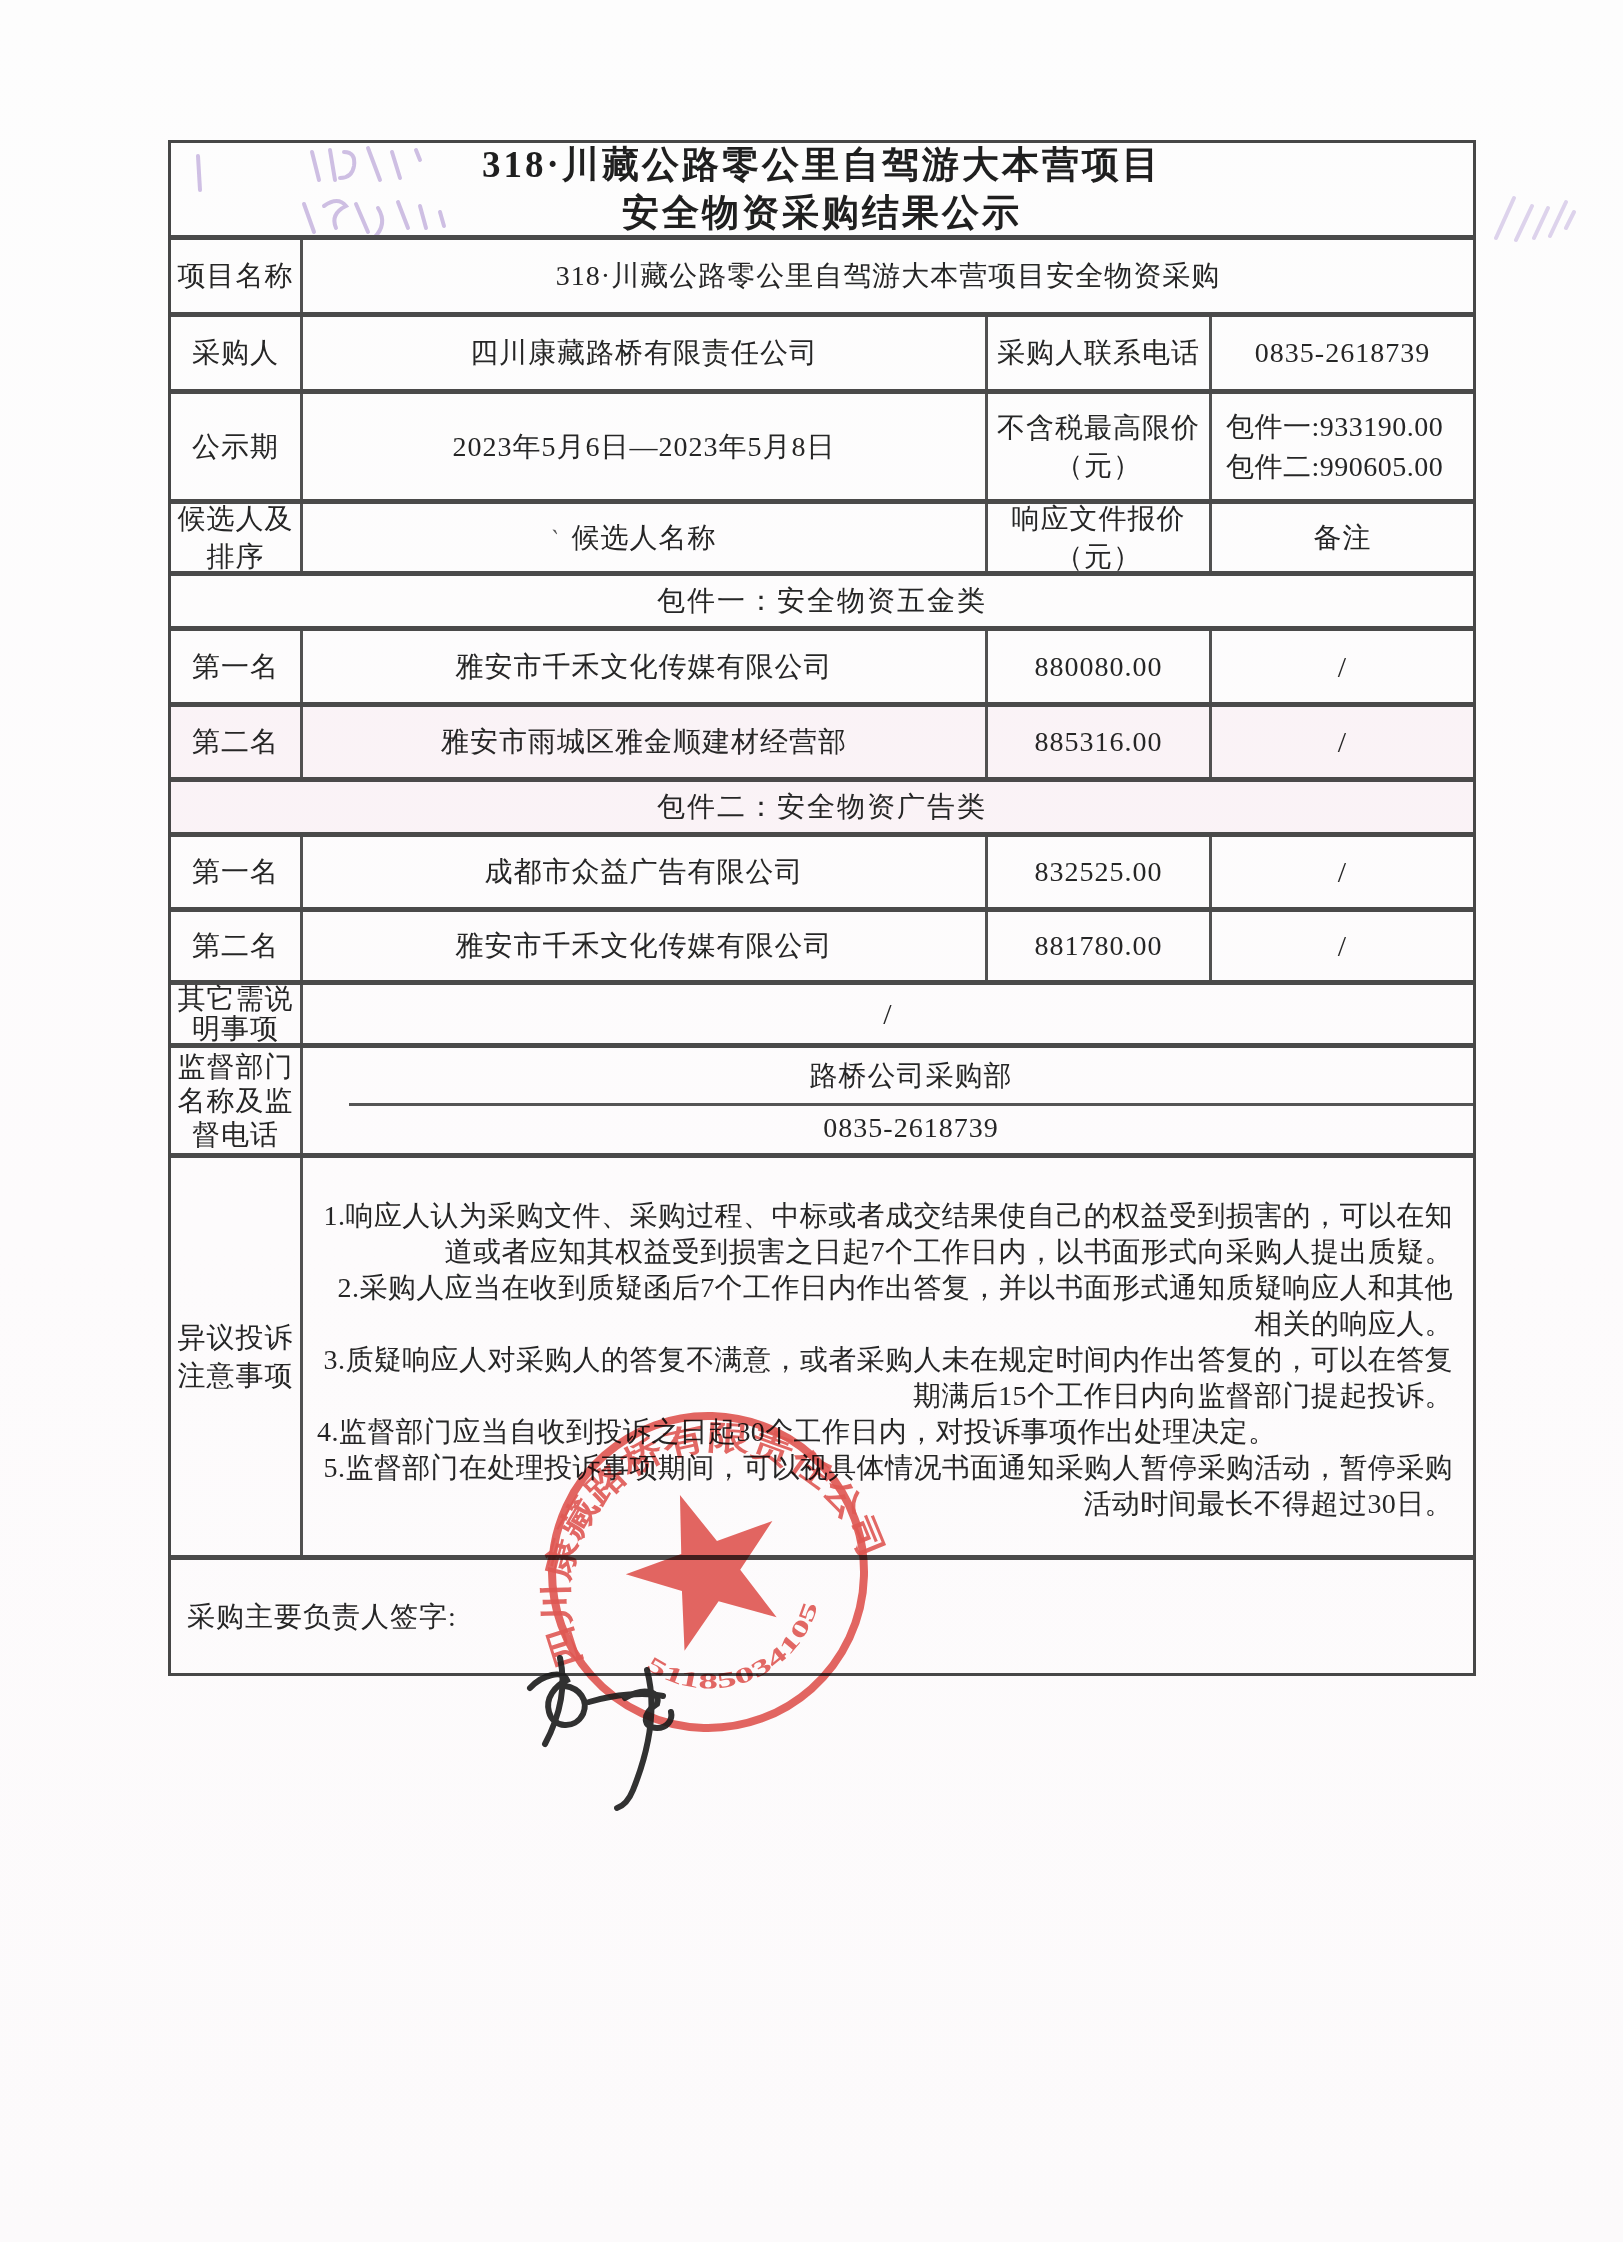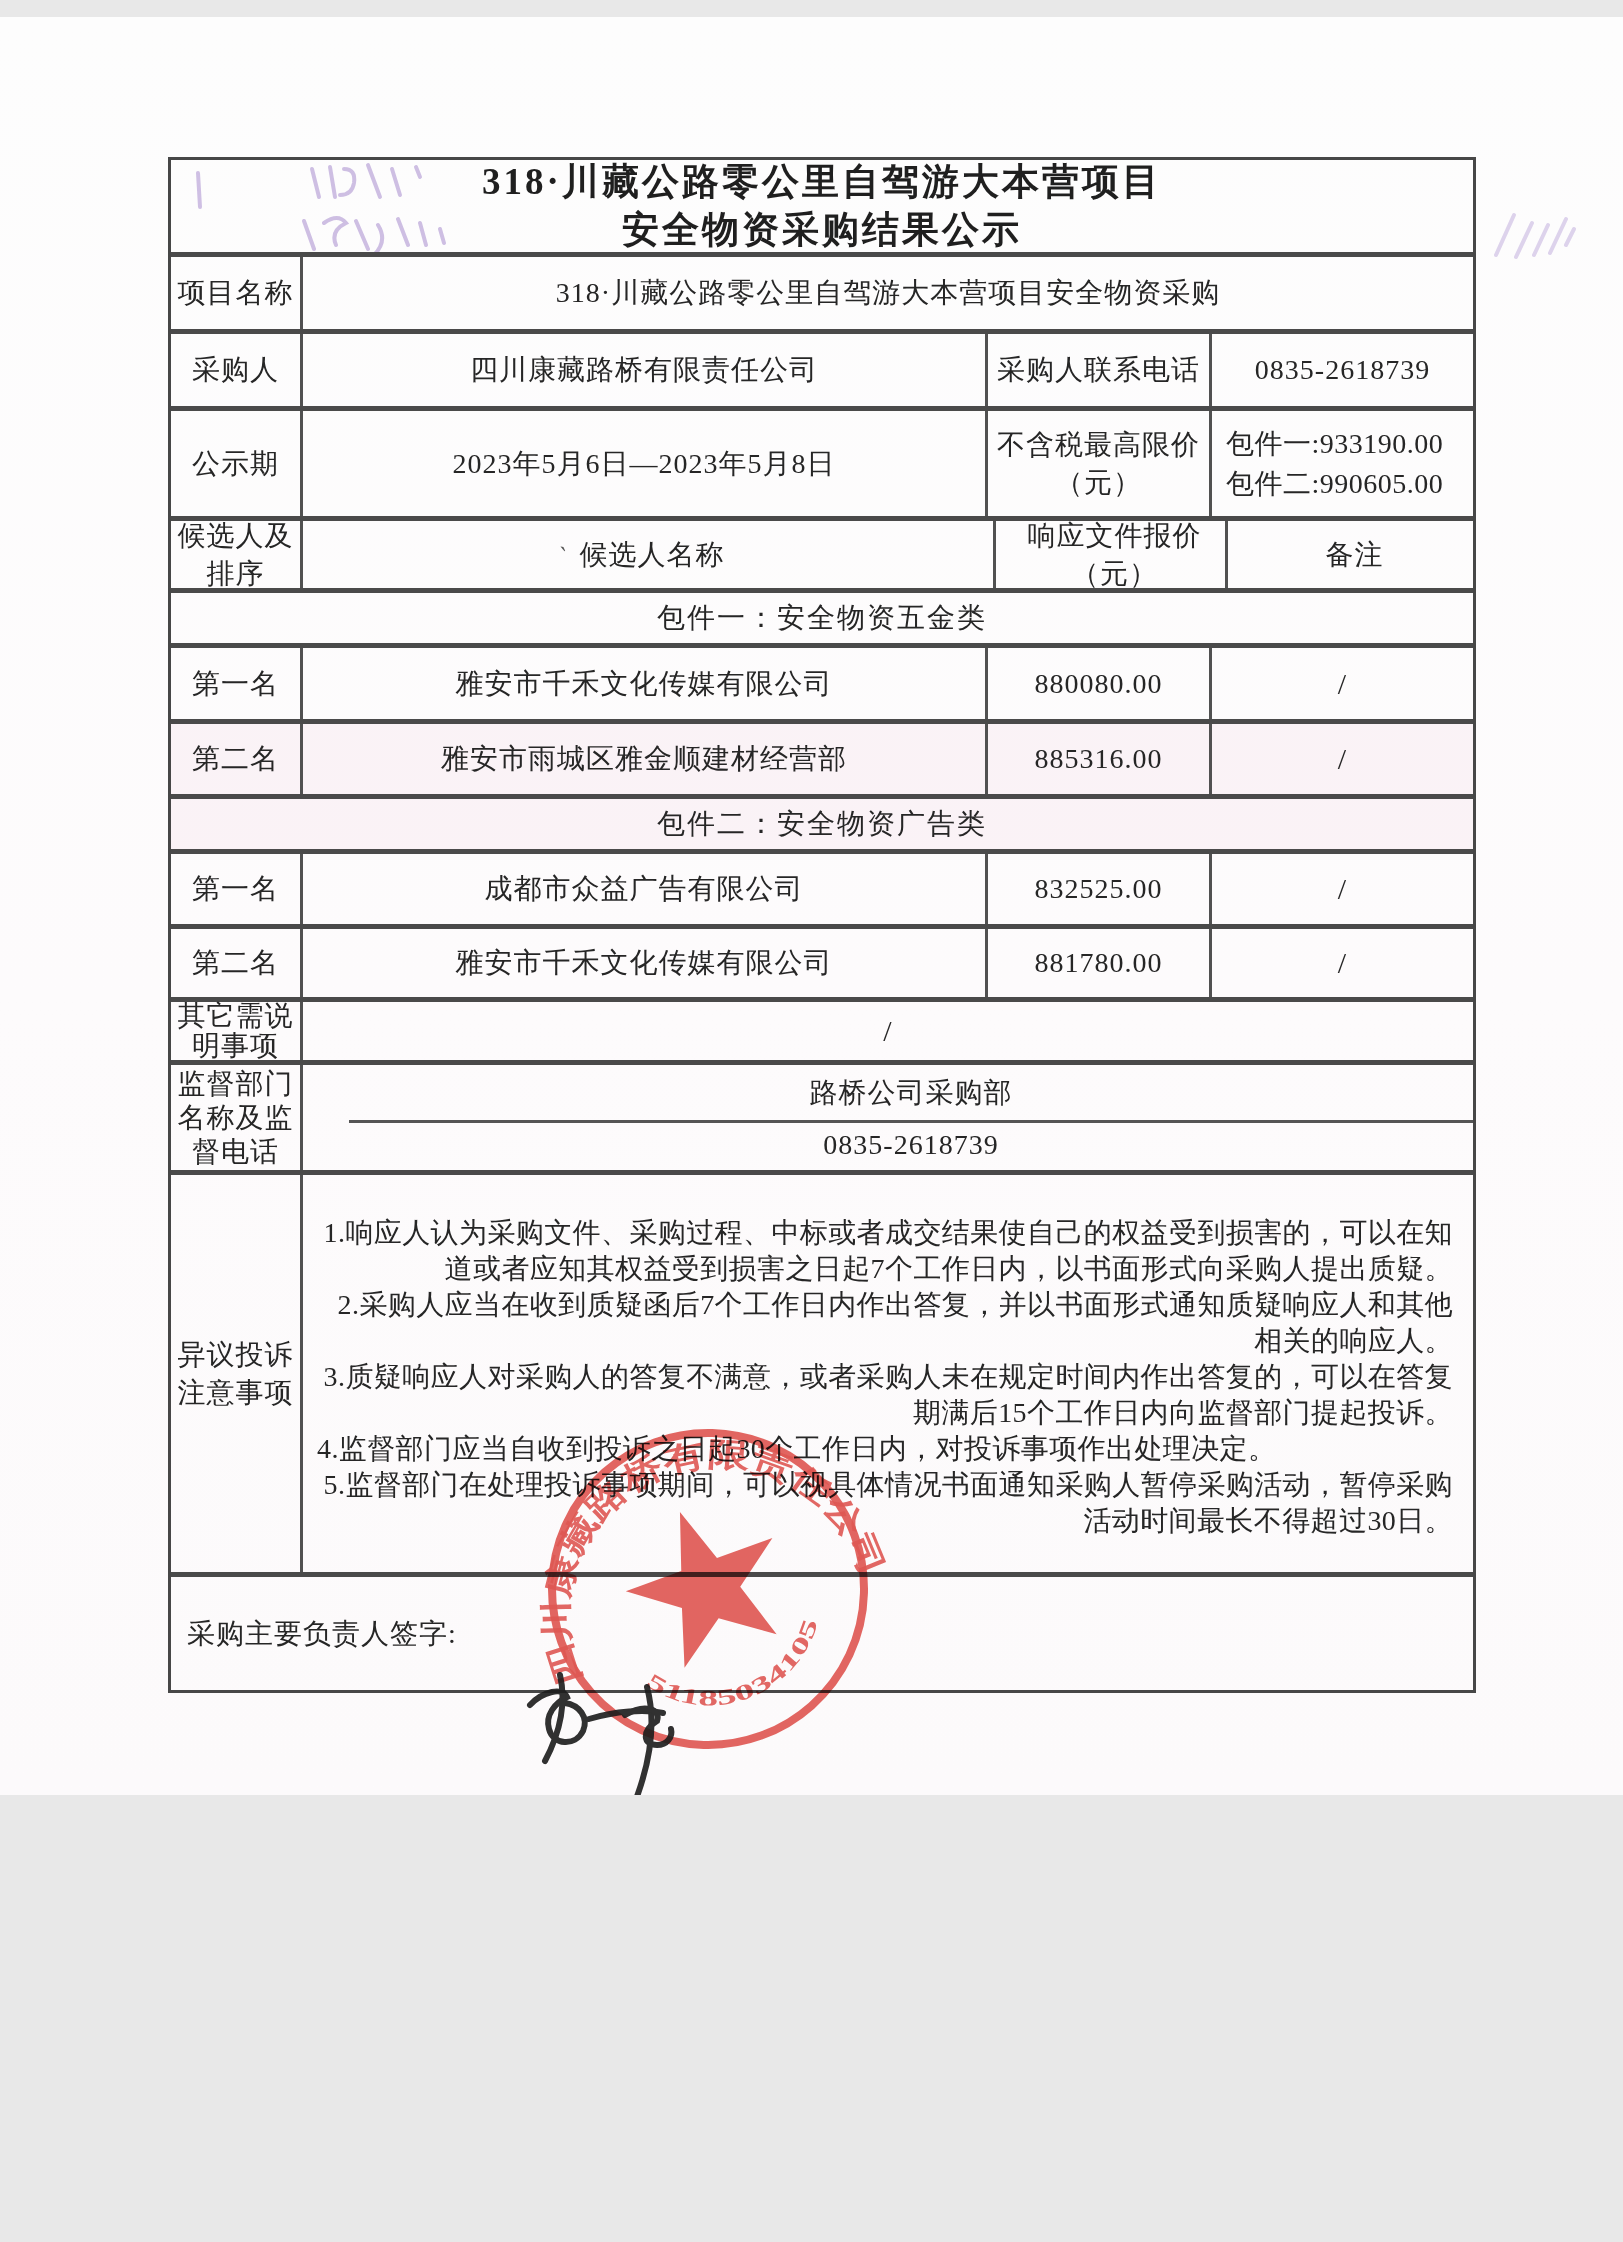--- a/index.html
+++ b/index.html
@@ -1,37 +1,37 @@
 <!DOCTYPE html>
 <html><head>
 <meta charset="utf-8">
 <style>
   html,body{margin:0;padding:0;background:#e8e8e8;}
   .page{
-    position:relative;width:1623px;height:1778px;margin:17px auto;
+    position:relative;width:1623px;height:2242px;margin:0 auto;
     background:linear-gradient(180deg,#fdfdfd 0%,#fdfbfc 55%,#fcfafb 100%);
     font-family:"Liberation Serif","DejaVu Serif",serif;color:#262626;overflow:hidden;
   }
   .doc-table{position:absolute;left:168px;top:140px;width:1302px;border:3px solid #474747;background:transparent;}
   .row{display:flex;box-sizing:border-box;border-bottom:5px solid #4a4a4a;}
   .row.last{border-bottom:none;}
   .cell{box-sizing:border-box;border-right:3px solid #515151;display:flex;align-items:center;justify-content:center;text-align:center;padding:0 4px;line-height:36px;font-size:28px;letter-spacing:1px;}
   .cell:last-child{border-right:none;}
   .c1{width:132px;flex:0 0 auto;}
   .c2{width:685px;flex:0 0 auto;}
   .c3{width:224px;flex:0 0 auto;}
   .c4{flex:1;}
   .cm{flex:1;}
   
   .h-title{height:97px;}
   .h-project{height:77px;}
   .h-purchaser{height:77px;}
   .h-location{height:75px;}
   .h-publicity{height:110px;}
-  .h-header{height:72px;gap:8px;}
+  .h-header{height:72px;}
   .h-band{height:55px;}
   .h-cand{height:76px;}
   .h-cand2{height:75px;}
   .h-cand3{height:73px;}
   .h-other{height:63px;}
   .h-supervise{height:110px;gap:46px;}
   .h-complaint{height:402px;}
   .h-sign{height:113px;}
   .title-cell{flex-direction:column;justify-content:center;width:100%;border-right:none;}
   .title-line{font-size:37px;font-weight:bold;letter-spacing:3px;line-height:48px;color:#1f1f1f;}

